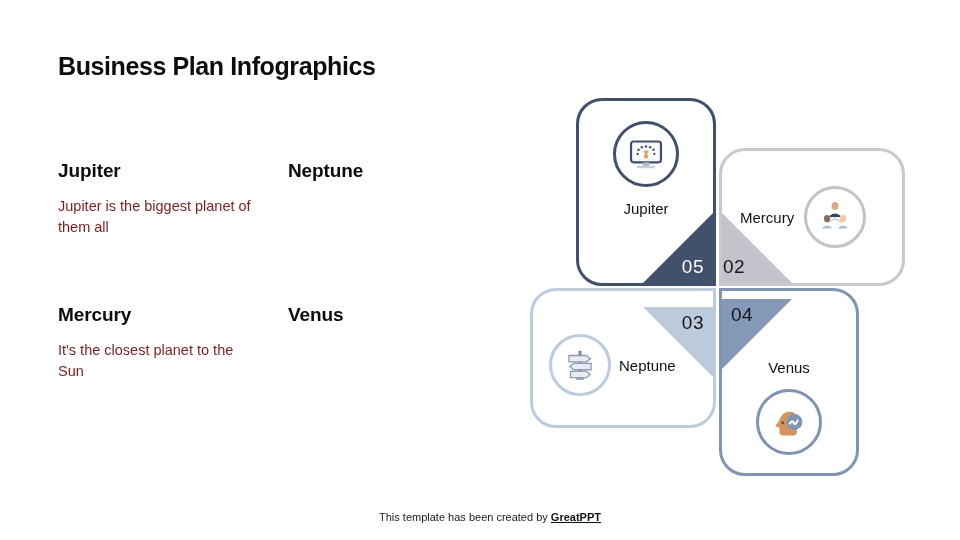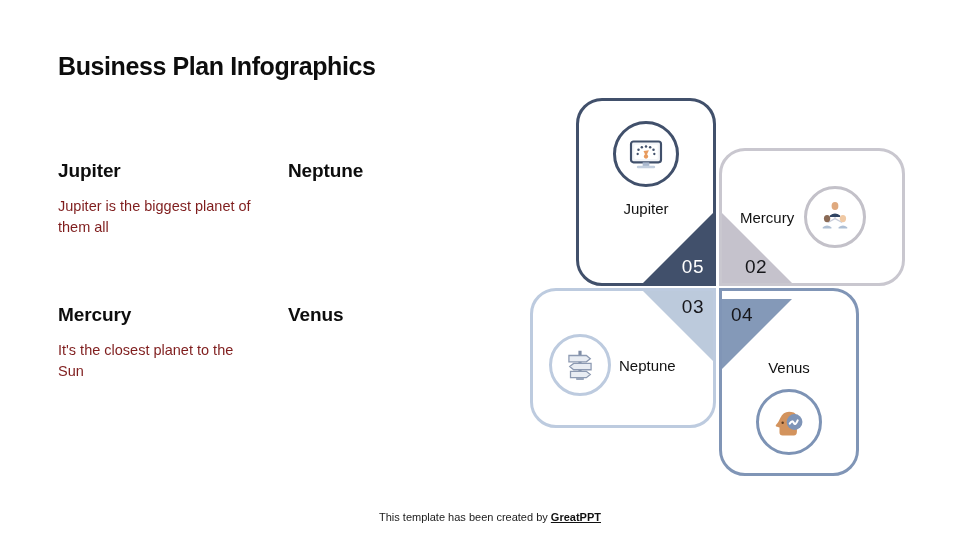--- a/index.html
+++ b/index.html
@@ -157,41 +157,41 @@
   #card-mercury .icon-circle {
     width: 62px; height: 62px;
     border: 3px solid #c3c1c9;
   }
   #corner-02 { left: 0; bottom: 0; }
   #corner-02 .tri {
     left: 0; bottom: 0;
     border-right: 70px solid transparent;
     border-bottom: 70px solid #c5c2cc;
   }
-  #corner-02 .num { left: 23px; bottom: 5px; color: #16161a; }
+  #corner-02 .num { left: 1px; bottom: 5px; color: #16161a; }
 
   
   #card-neptune {
     left: 6px; top: 190px;
     width: 186px; height: 140px;
     border: 3px solid #bdcbdf;
     border-radius: 26px 0 26px 26px;
   }
   #card-neptune .card-inner {
     flex-direction: row;
     justify-content: flex-start;
     padding-left: 16px;
     gap: 8px;
     margin-top: 14px;
   }
   #card-neptune .icon-circle {
     width: 62px; height: 62px;
     border: 3px solid #bdcbdf;
   }
-  #corner-03 { right: 0; top: 0; }
+  #corner-03 { right: 0; top: 16px; }
   #corner-03 .tri {
     right: 0; top: 0;
     border-left: 70px solid transparent;
     border-top: 70px solid #bccadc;
   }
   #corner-03 .num { right: 9px; top: 5px; color: #16161a; }
 
   
   #card-venus {
     left: 195px; top: 190px;

